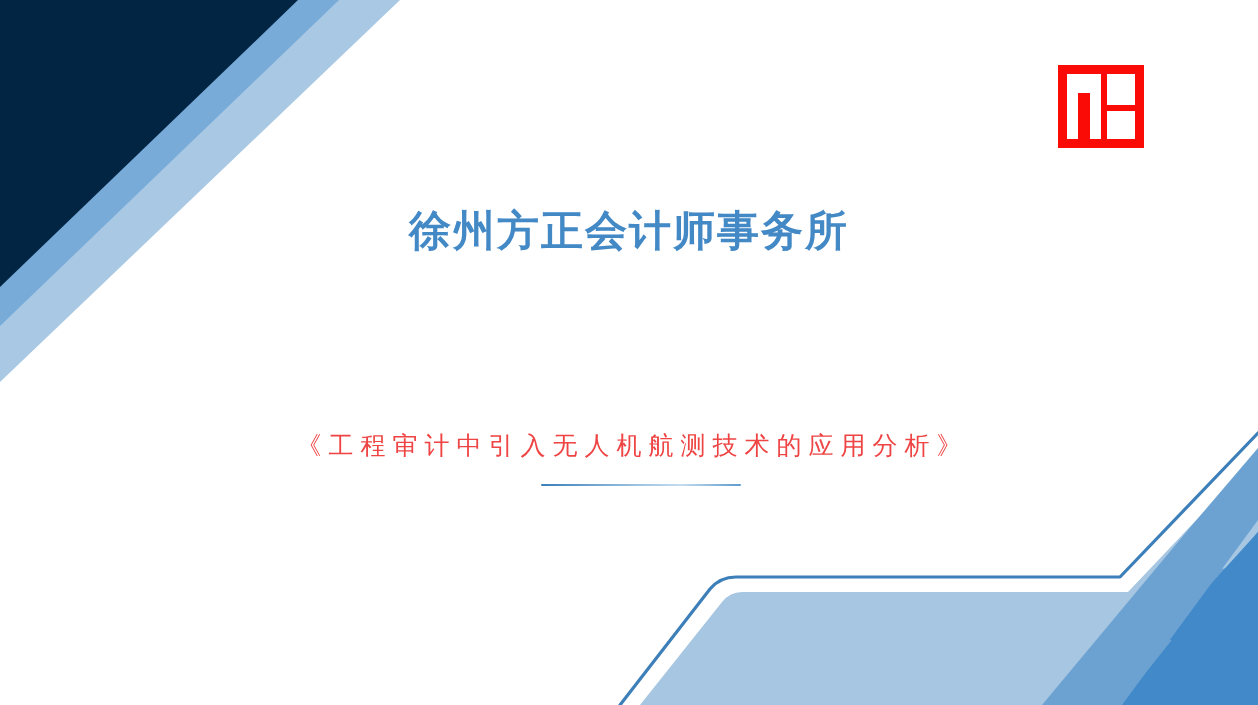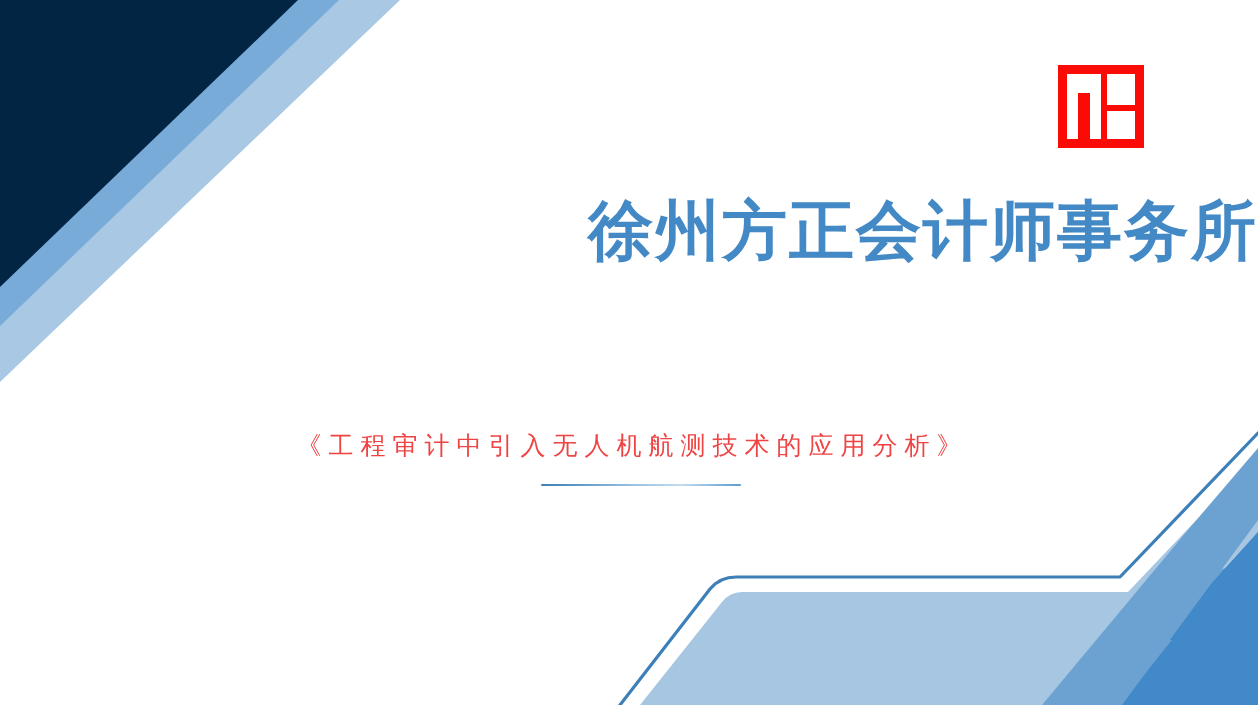--- a/index.html
+++ b/index.html
@@ -37,22 +37,22 @@
     width: 1258px;
     height: 705px;
     display: block;
   }
 
   .title-line-1 {
     position: absolute;
     left: 0;
     top: 191px;
     width: 1258px;
-    text-align: right;
-    font-size: 65px;
+    text-align: center;
+    font-size: 42px;
     line-height: 80px;
     font-weight: bold;
     color: #4389c6;
     letter-spacing: 2px;
     white-space: nowrap;
   }
 
   .title-line-2 {
     position: absolute;
     left: 0;

